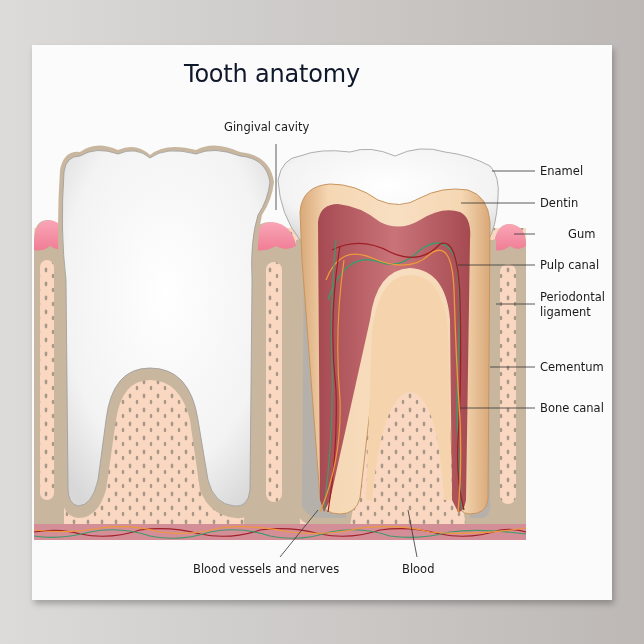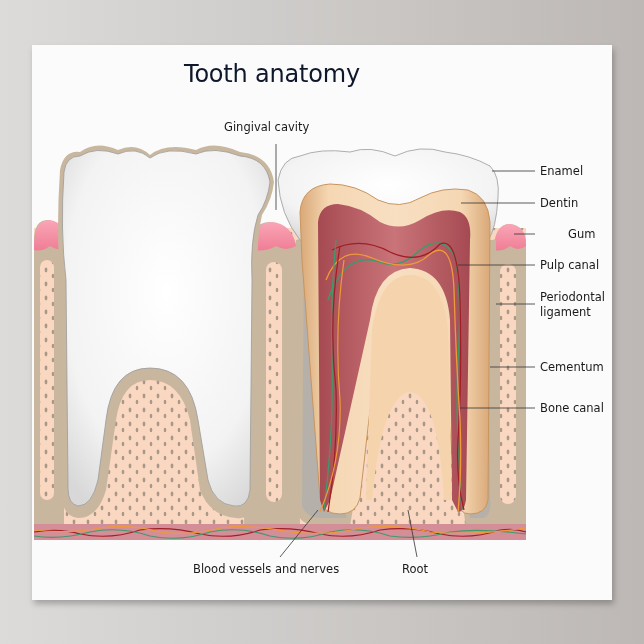--- a/index.html
+++ b/index.html
@@ -132,13 +132,13 @@
 <div class="label" style="left:540px; top:196px;">Dentin</div>
 <div class="label" style="left:568px; top:227px;">Gum</div>
 <div class="label" style="left:540px; top:258px;">Pulp canal</div>
 <div class="label" style="left:540px; top:290px;">
   <div>Periodontal</div>
   <div>ligament</div>
 </div>
 <div class="label" style="left:540px; top:360px;">Cementum</div>
 <div class="label" style="left:540px; top:401px;">Bone canal</div>
 <div class="label" style="left:193px; top:562px;text-align:center;">Blood vessels and nerves</div>
-<div class="label" style="left:402px; top:562px;">Root</div>
+<div class="label" style="left:402px; top:562px;">Blood</div>
 
 </body></html>

